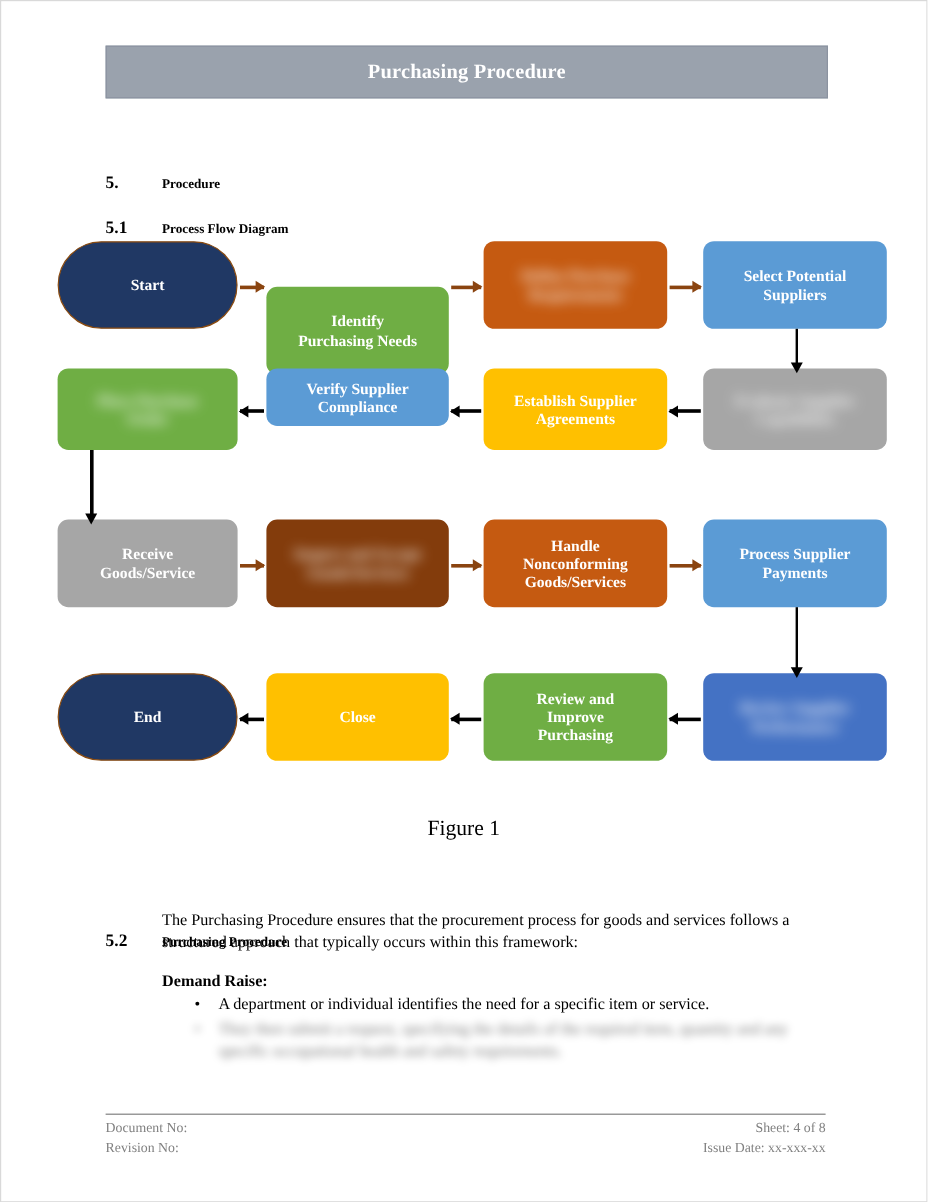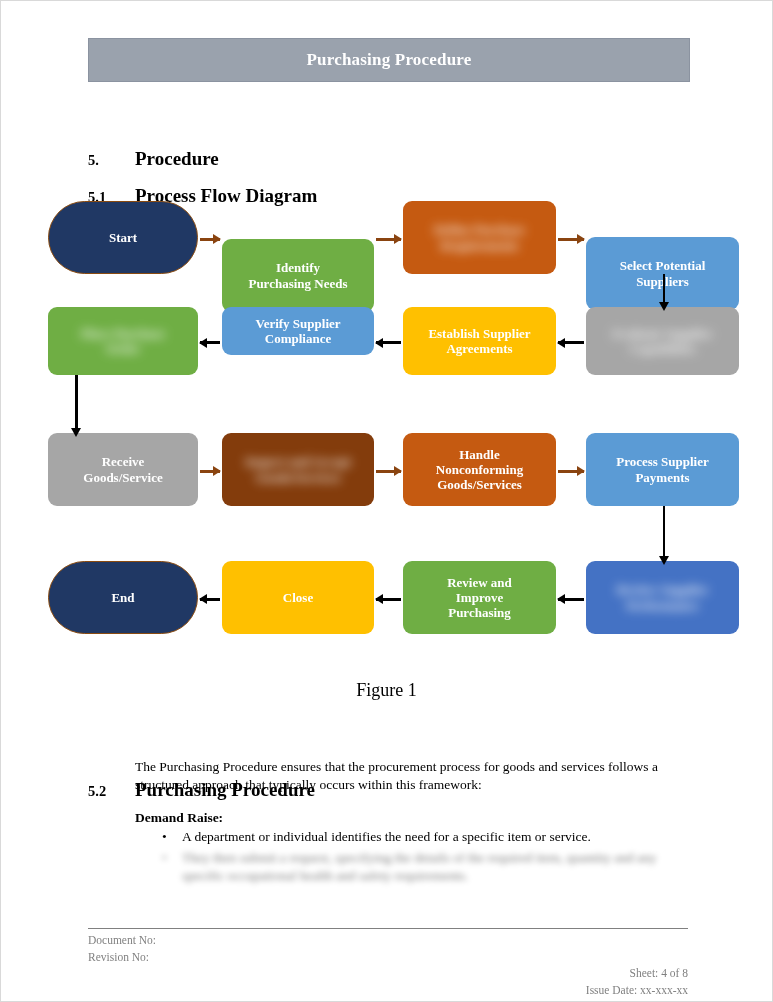--- a/index.html
+++ b/index.html
@@ -8,21 +8,21 @@
   .sheet-border{position:absolute;left:0;top:0;width:773px;height:1002px;box-sizing:border-box;border:1px solid #d9d9d9;}
 
   
   .title-banner{position:absolute;left:88px;top:38px;width:600px;height:42px;background:#9aa2ad;
     border:1px solid #8b93a0;display:flex;align-items:center;justify-content:center;}
   .title-banner .t{color:#ffffff;font-size:17px;font-weight:bold;letter-spacing:.2px;}
 
   
   .hrow{position:absolute;display:flex;align-items:baseline;}
   .hnum{font-weight:bold;font-size:14.5px;width:47px;display:inline-block;}
-  .htxt{font-weight:bold;font-size:19px;margin-top:48px;}
+  .htxt{font-weight:bold;font-size:11px;margin-top:48px;}
   #h5{left:88px;top:100px;}
   #h51{left:88px;top:137px;justify-content:space-between;}
   #h52{left:88px;top:731px;justify-content:flex-end;}
 
   
   .flow{position:absolute;left:0;top:0;width:773px;height:680px;}
   .node{position:absolute;box-sizing:border-box;display:flex;align-items:center;justify-content:center;
     text-align:center;color:#ffffff;font-weight:bold;font-size:13px;line-height:1.18;
     border-radius:9px;padding:4px 7px;}
   .node .lbl{display:block;white-space:pre-line;}
@@ -46,21 +46,21 @@
   .body-para{position:absolute;left:135px;top:758px;width:530px;font-size:13.5px;line-height:1.36;text-align:left;}
   .sub-head{position:absolute;left:135px;top:810px;font-size:13.5px;font-weight:bold;}
   .bullets{position:absolute;left:152px;top:828px;width:525px;margin:0;padding:0;list-style:none;}
   .bullets li{position:relative;padding-left:30px;font-size:13.5px;line-height:1.38;margin-bottom:2px;}
   .bullets li .dot{position:absolute;left:10px;top:0;}
   .bullets li.blurred{filter:blur(3.4px);opacity:.55;}
 
   
   .footer-rule{position:absolute;left:88px;top:928px;width:600px;height:1px;background:#808080;}
   .footer{position:absolute;left:88px;top:932px;width:600px;display:flex;justify-content:space-between;
-    font-size:11.5px;color:#808080;line-height:1.45;flex-direction:column;}
+    font-size:11.5px;color:#808080;line-height:1.45;}
   .footer .col.right{text-align:right;}
 </style>
 </head>
 <body>
 
 <div class="page">
   <div class="sheet-border"></div>
 
   <div class="title-banner">
     <span class="t">Purchasing Procedure</span>
@@ -80,21 +80,21 @@
         <span class="lbl">Start</span>
       </div>
       <div class="node" style="left: 222px; top: 201px; width: 152px; height: 73px; background: rgb(111, 174, 68); margin-top: 38px;">
         <span class="lbl">Identify
 Purchasing Needs</span>
       </div>
       <div class="node blurred" style="left: 403px; top: 201px; width: 153px; height: 73px; background: rgb(197, 90, 17);">
         <span class="lbl">Define Purchase
 Requirements</span>
       </div>
-      <div class="node" style="left: 586px; top: 201px; width: 153px; height: 73px; background: rgb(91, 155, 213); margin-top: 36px;">
+      <div class="node" style="left: 586px; top: 201px; width: 153px; height: 73px; background: rgb(91, 155, 213);">
         <span class="lbl">Select Potential
 Suppliers</span>
       </div>
       <div class="node blurred" style="left: 48px; top: 307px; width: 150px; height: 68px; background: rgb(111, 174, 68);">
         <span class="lbl">Place Purchase
 Order</span>
       </div>
       <div class="node" style="left: 222px; top: 307px; width: 152px; height: 48px; background: rgb(91, 155, 213);">
         <span class="lbl">Verify Supplier
 Compliance</span>

